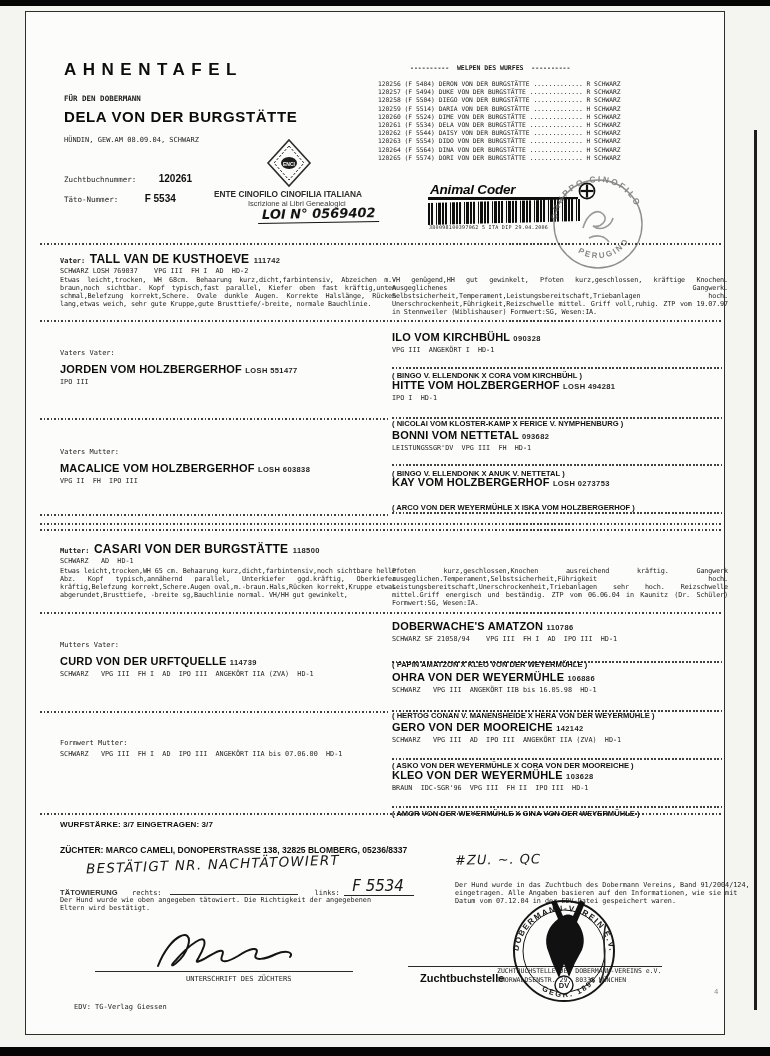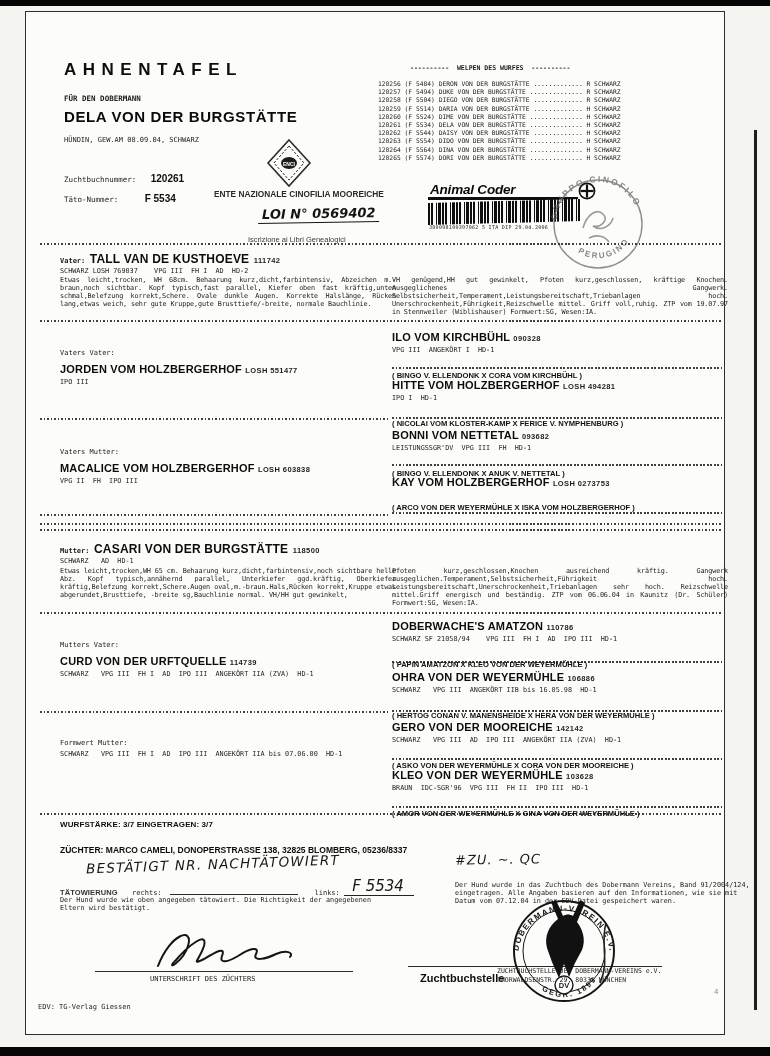--- a/index.html
+++ b/index.html
@@ -6,47 +6,47 @@
   body{width:770px;height:1056px;position:relative;background:#f4f4f1;overflow:hidden;
        font-family:"Liberation Sans",sans-serif;}
   .abs{position:absolute;}
   .bar{position:absolute;left:0;width:770px;background:#050505;}
   .sheet{position:absolute;left:25px;top:11px;width:698px;height:1022px;
          background:#fcfcfa;border:1.6px solid #2e2e2e;}
   .scanline{position:absolute;left:754px;top:130px;width:3px;height:880px;background:#1e1e1e;}
   .dot{position:absolute;height:1.5px;
        background:repeating-linear-gradient(90deg,#404040 0 1.6px,transparent 1.6px 3.5px);}
   .solidline{position:absolute;height:1.2px;background:#2a2a2a;}
-  .mono{font-family:"DejaVu Sans Mono",monospace;color:#1c1c1c;}
+  .mono{font-family:"DejaVu Sans Mono",monospace;color:#1c1c1c;margin-left:36px;}
   .h-title{font:bold 17px "Liberation Sans",sans-serif;letter-spacing:6.5px;color:#0d0d0d;}
   .h-sub{font:bold 7.5px "DejaVu Sans Mono",monospace;color:#1a1a1a;}
   .dogname{font:bold 15px "Liberation Sans",sans-serif;letter-spacing:.6px;color:#0b0b0b;}
   .detail{font:7px "DejaVu Sans Mono",monospace;color:#222;}
   .numlabel{font:7.5px "DejaVu Sans Mono",monospace;color:#222;display:inline-block;}
-  .numval{font:bold 10px "Liberation Sans",sans-serif;color:#0d0d0d;display:inline-block;margin-left:10px;}
+  .numval{font:bold 10px "Liberation Sans",sans-serif;color:#0d0d0d;display:inline-block;margin-left:18px;}
   .wtitle{font:bold 6.5px "DejaVu Sans Mono",monospace;color:#1b1b1b;white-space:pre;}
   .wrow{font:6.3px/8.2px "DejaVu Sans Mono",monospace;color:#1b1b1b;white-space:pre;}
   .para{font:6.8px/7.9px "DejaVu Sans Mono",monospace;color:#1d1d1d;width:336px;letter-spacing:-.15px;text-align:justify;}
   .glabel{font:7px "DejaVu Sans Mono",monospace;color:#222;}
   .aname{font:bold 11px "Liberation Sans",sans-serif;letter-spacing:.2px;color:#0c0c0c;white-space:nowrap;}
   .reg{font:bold 7.5px "Liberation Sans",sans-serif;letter-spacing:.4px;color:#1d1d1d;}
   .atitles{font:6.8px "DejaVu Sans Mono",monospace;color:#1d1d1d;white-space:pre;margin-top:3px;min-height:7px;}
   .aparents{font:bold 7.6px "Liberation Sans",sans-serif;color:#111;white-space:nowrap;margin-top:17px;}
   .g2name{margin-top:6px;}
   .gap .aparents{margin-top:15px;}
   .hand{font-family:"DejaVu Sans",sans-serif;font-style:italic;color:#171717;}
   .f-bold{font:bold 8px "Liberation Sans",sans-serif;letter-spacing:.1px;color:#0e0e0e;}
   .f-breeder{font:bold 8.5px "Liberation Sans",sans-serif;color:#0d0d0d;}
   .f-small{font:6.8px/8.2px "DejaVu Sans Mono",monospace;color:#1d1d1d;}
   .brand{font:bold italic 13.5px "Liberation Sans",sans-serif;letter-spacing:-.2px;color:#0a0a0a;}
   .barcode{position:absolute;width:152px;height:22px;transform:skewY(-1.5deg);
     background:repeating-linear-gradient(90deg,#0d0d0d 0 2px,#f8f8f6 2px 3px,#0d0d0d 3px 5px,#f8f8f6 5px 8px,#0d0d0d 8px 9px,#f8f8f6 9px 10px,#0d0d0d 10px 13px,#f8f8f6 13px 14px);}
   .bcap{font:5px "DejaVu Sans Mono",monospace;color:#222;letter-spacing:.3px;}
   .enci-org{font:bold 8.3px "Liberation Sans",sans-serif;color:#2a2a2a;white-space:nowrap;}
-  .enci-sub{font:7.5px "Liberation Sans",sans-serif;color:#3a3a3a;white-space:nowrap;margin-top:36px;}
+  .enci-sub{font:7.5px "Liberation Sans",sans-serif;color:#3a3a3a;white-space:nowrap;}
   .loi{font:bold italic 13px "DejaVu Sans",sans-serif;color:#141414;border-bottom:1.4px solid #141414;padding:0 4px 1px 4px;}
   .officebold{font:bold 11px "Liberation Sans",sans-serif;color:#0c0c0c;}
   .officesmall{font:6.5px/9px "DejaVu Sans Mono",monospace;color:#1c1c1c;white-space:nowrap;}
   .pagemark{font:7px "DejaVu Sans",sans-serif;color:#8a8a8a;}
 </style>
 </head>
 <body>
 
 <div>
   <div class="bar" style="top:0;height:6px"></div>
@@ -69,21 +69,21 @@
   </div>
 
   <div class="abs" style="left:266px;top:138px">
     <svg width="46" height="50" viewBox="0 0 46 50">
       <polygon points="23,2 44,25 23,48 2,25" fill="none" stroke="#2c2c2c" stroke-width="1.6"></polygon>
       <polygon points="23,8 38,25 23,42 8,25" fill="none" stroke="#2c2c2c" stroke-width="1" stroke-dasharray="2.5,1.5"></polygon>
       <ellipse cx="23" cy="25" rx="8" ry="6" fill="#1d1d1d"></ellipse>
       <text x="23" y="27.5" font-size="5" font-family="Liberation Sans,sans-serif" fill="#ffffff" text-anchor="middle" font-weight="bold">ENCI</text>
     </svg>
   </div>
-  <div class="abs enci-org" style="left:214px;top:189px">ENTE NAZIONALE CINOFILIA MOOREICHE</div>
+  <div class="abs enci-org" style="left:214px;top:189px">ENTE CINOFILO CINOFILIA ITALIANA</div>
   <div class="abs enci-sub" style="left:248px;top:199px">Iscrizione ai Libri Genealogici</div>
   <div class="abs hand loi" style="left:258px;top:206px;transform:rotate(-1deg)">LOI  N° 0569402</div>
 
   <div class="abs wtitle" style="left:410px;top:64px">----------  WELPEN DES WURFES  ----------</div>
   <div class="abs" style="left:378px;top:80px">
     <div class="wrow">120256 (F 5484) DERON VON DER BURGSTÄTTE ............. R SCHWARZ</div>
     <div class="wrow">120257 (F 5494) DUKE VON DER BURGSTÄTTE .............. R SCHWARZ</div>
     <div class="wrow">120258 (F 5504) DIEGO VON DER BURGSTÄTTE ............. R SCHWARZ</div>
     <div class="wrow">120259 (F 5514) DARIA VON DER BURGSTÄTTE ............. H SCHWARZ</div>
     <div class="wrow">120260 (F 5524) DIME VON DER BURGSTÄTTE .............. H SCHWARZ</div>

